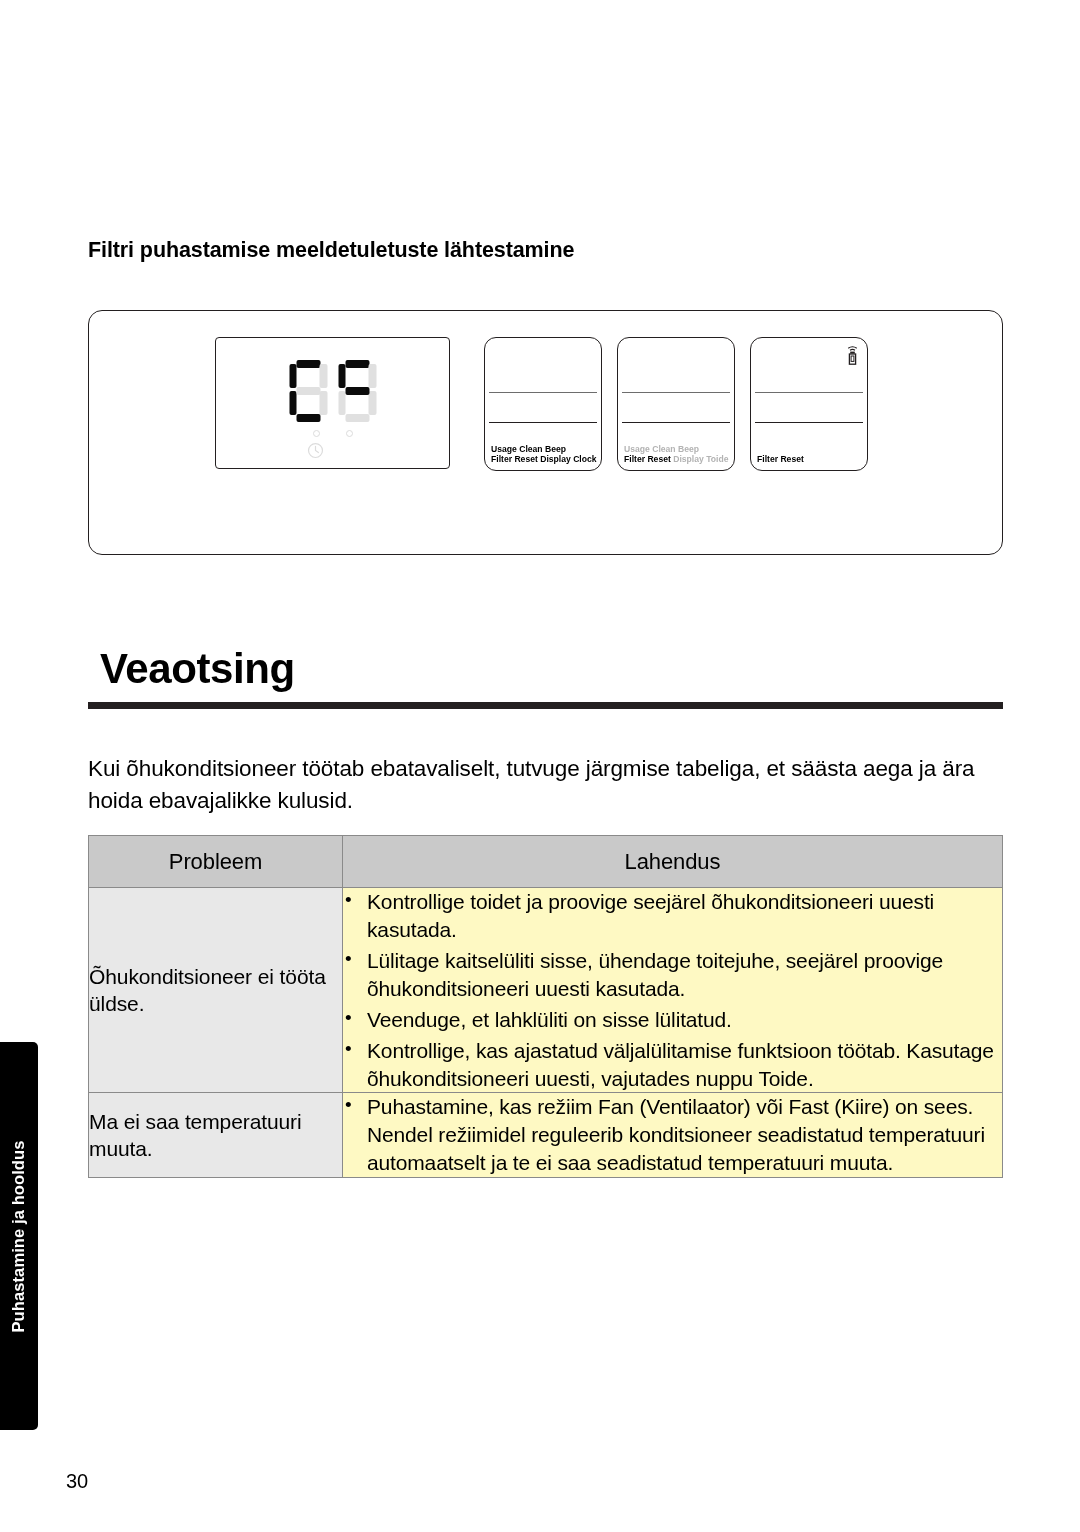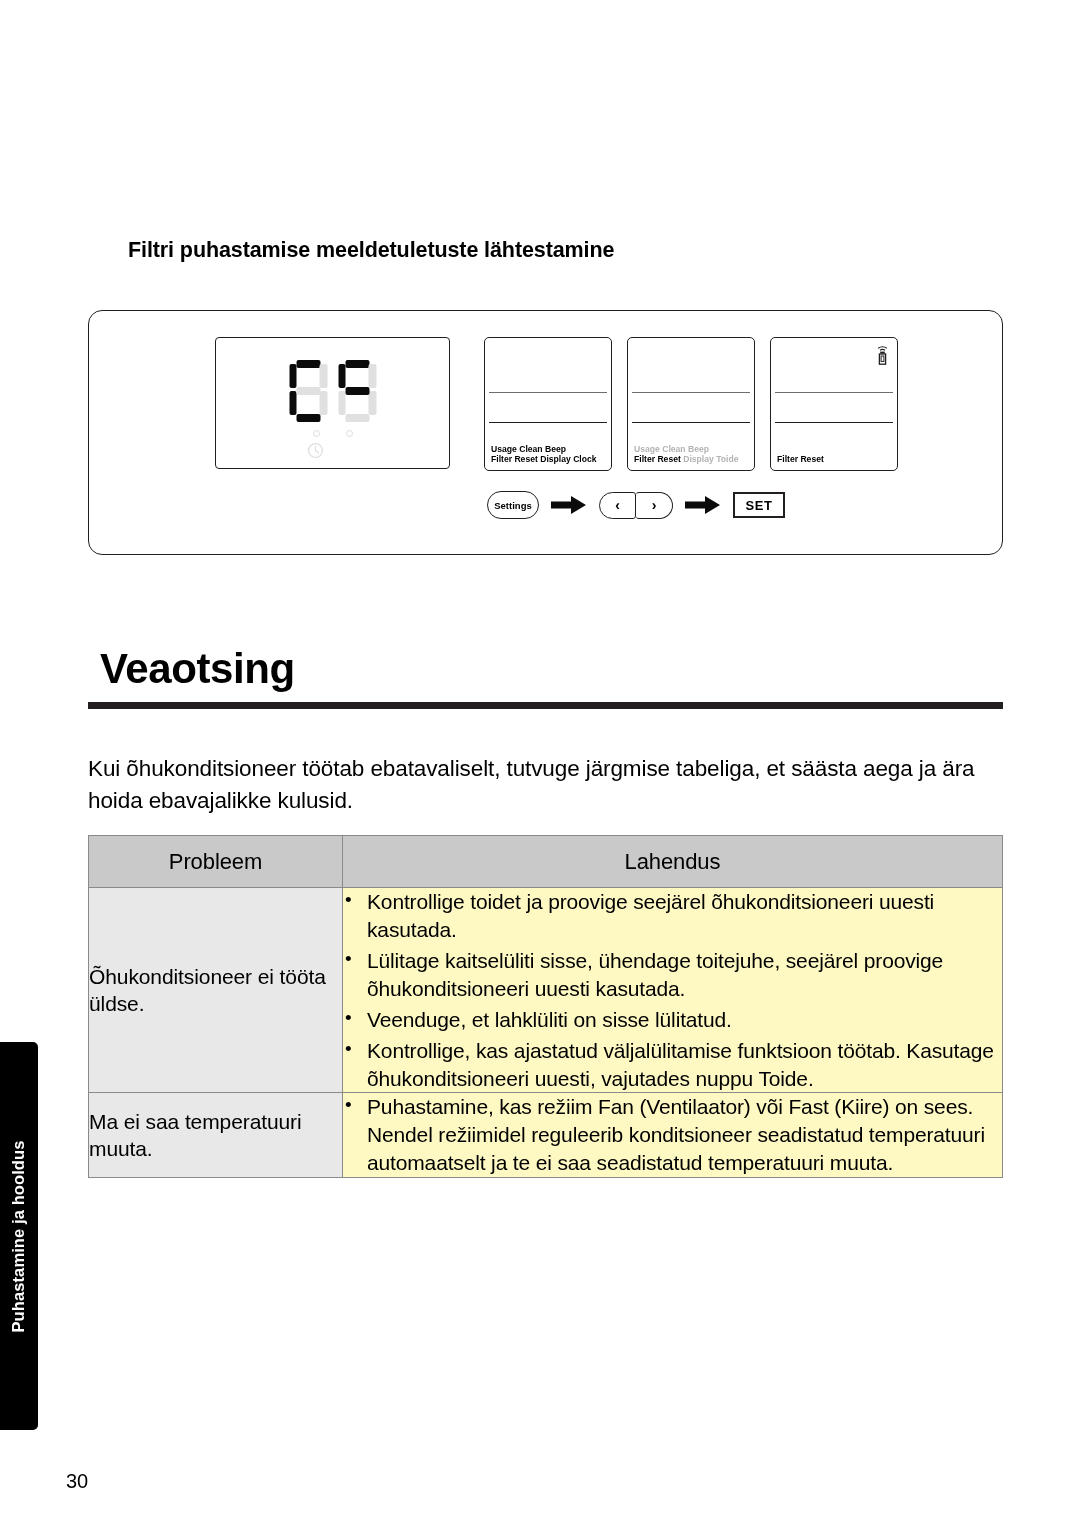--- a/index.html
+++ b/index.html
@@ -38,21 +38,20 @@
   }
 
   
   .section-title {
     position: absolute;
     left: 88px;
     top: 238px;
     font-size: 21.5px;
     font-weight: bold;
     letter-spacing: -0.1px;
-    margin-left: 40px;
   }
 
   
   .figure-frame {
     position: absolute;
     left: 88px;
     top: 310px;
     width: 915px;
     height: 245px;
     border: 1.6px solid #231f20;
@@ -146,24 +145,24 @@
 
   
   .panels {
     position: absolute;
     left: 395px;
     top: 26px;
     display: flex;
     gap: 15px;
   }
   .panel {
-    width: 128px;
+    width: 118px;
     height: 134px;
     border: 1.8px solid #231f20;
-    border-radius: 5px;
+    border-radius: 12px;
     background: #ffffff;
     position: relative;
   }
   .panel-line {
     position: absolute;
     left: 4px;
     right: 4px;
     height: 1.4px;
     background: #6d6d6d;
   }
@@ -393,38 +392,20 @@
         <rect x="5.1" y="11" width="2.8" height="5.4" fill="none" stroke="#231f20" stroke-width="1"></rect>
       </svg>
       <span class="panel-line l1"></span>
       <span class="panel-line l2"></span>
       <div class="panel-labels">
         <div class="on">Filter Reset</div>
       </div>
     </div>
   </div>
 
-  <div class="flow">
-    <div class="btn-settings">Settings</div>
-
-    <svg class="arrow-ico" viewBox="0 0 36 20">
-      <path d="M0 6.5 L20 6.5 L20 1 L35 10 L20 19 L20 13.5 L0 13.5 Z" fill="#0b0b0b"></path>
-    </svg>
-
-    <div class="nav-pair">
-      <div class="nav-btn left">‹</div>
-      <div class="nav-btn right">›</div>
-    </div>
-
-    <svg class="arrow-ico" viewBox="0 0 36 20">
-      <path d="M0 6.5 L20 6.5 L20 1 L35 10 L20 19 L20 13.5 L0 13.5 Z" fill="#0b0b0b"></path>
-    </svg>
-
-    <div class="btn-set">SET</div>
-  </div>
 </div>
 
 <div class="chapter-title">Veaotsing</div>
 <div class="chapter-rule"></div>
 <div class="intro">Kui õhukonditsioneer töötab ebatavaliselt, tutvuge järgmise tabeliga, et säästa aega ja ära hoida ebavajalikke kulusid.</div>
 
 <table class="tbl">
   <colgroup>
     <col class="col-problem">
     <col>

